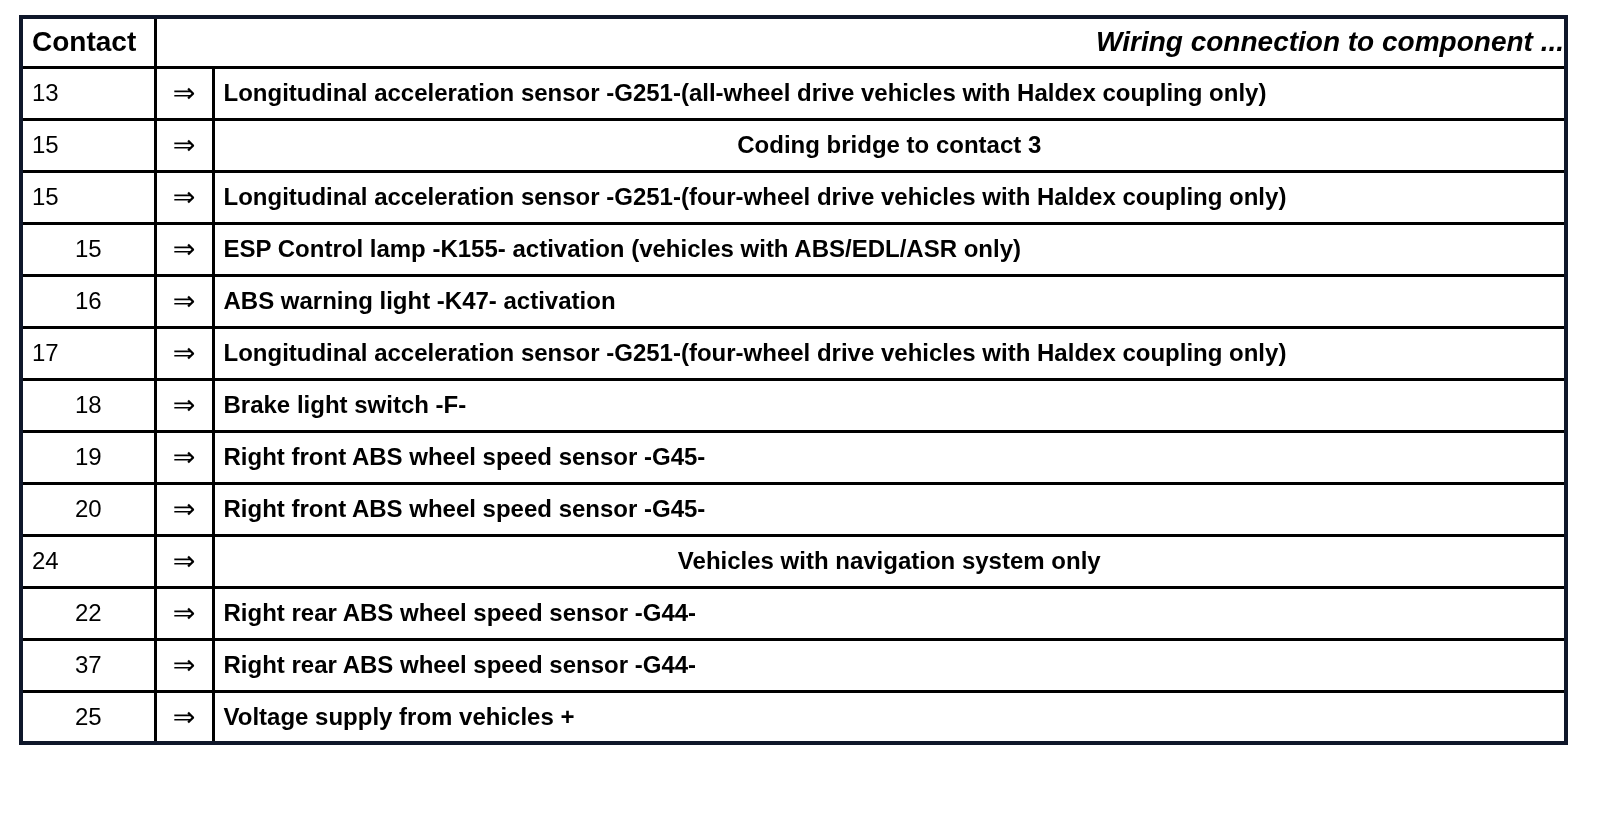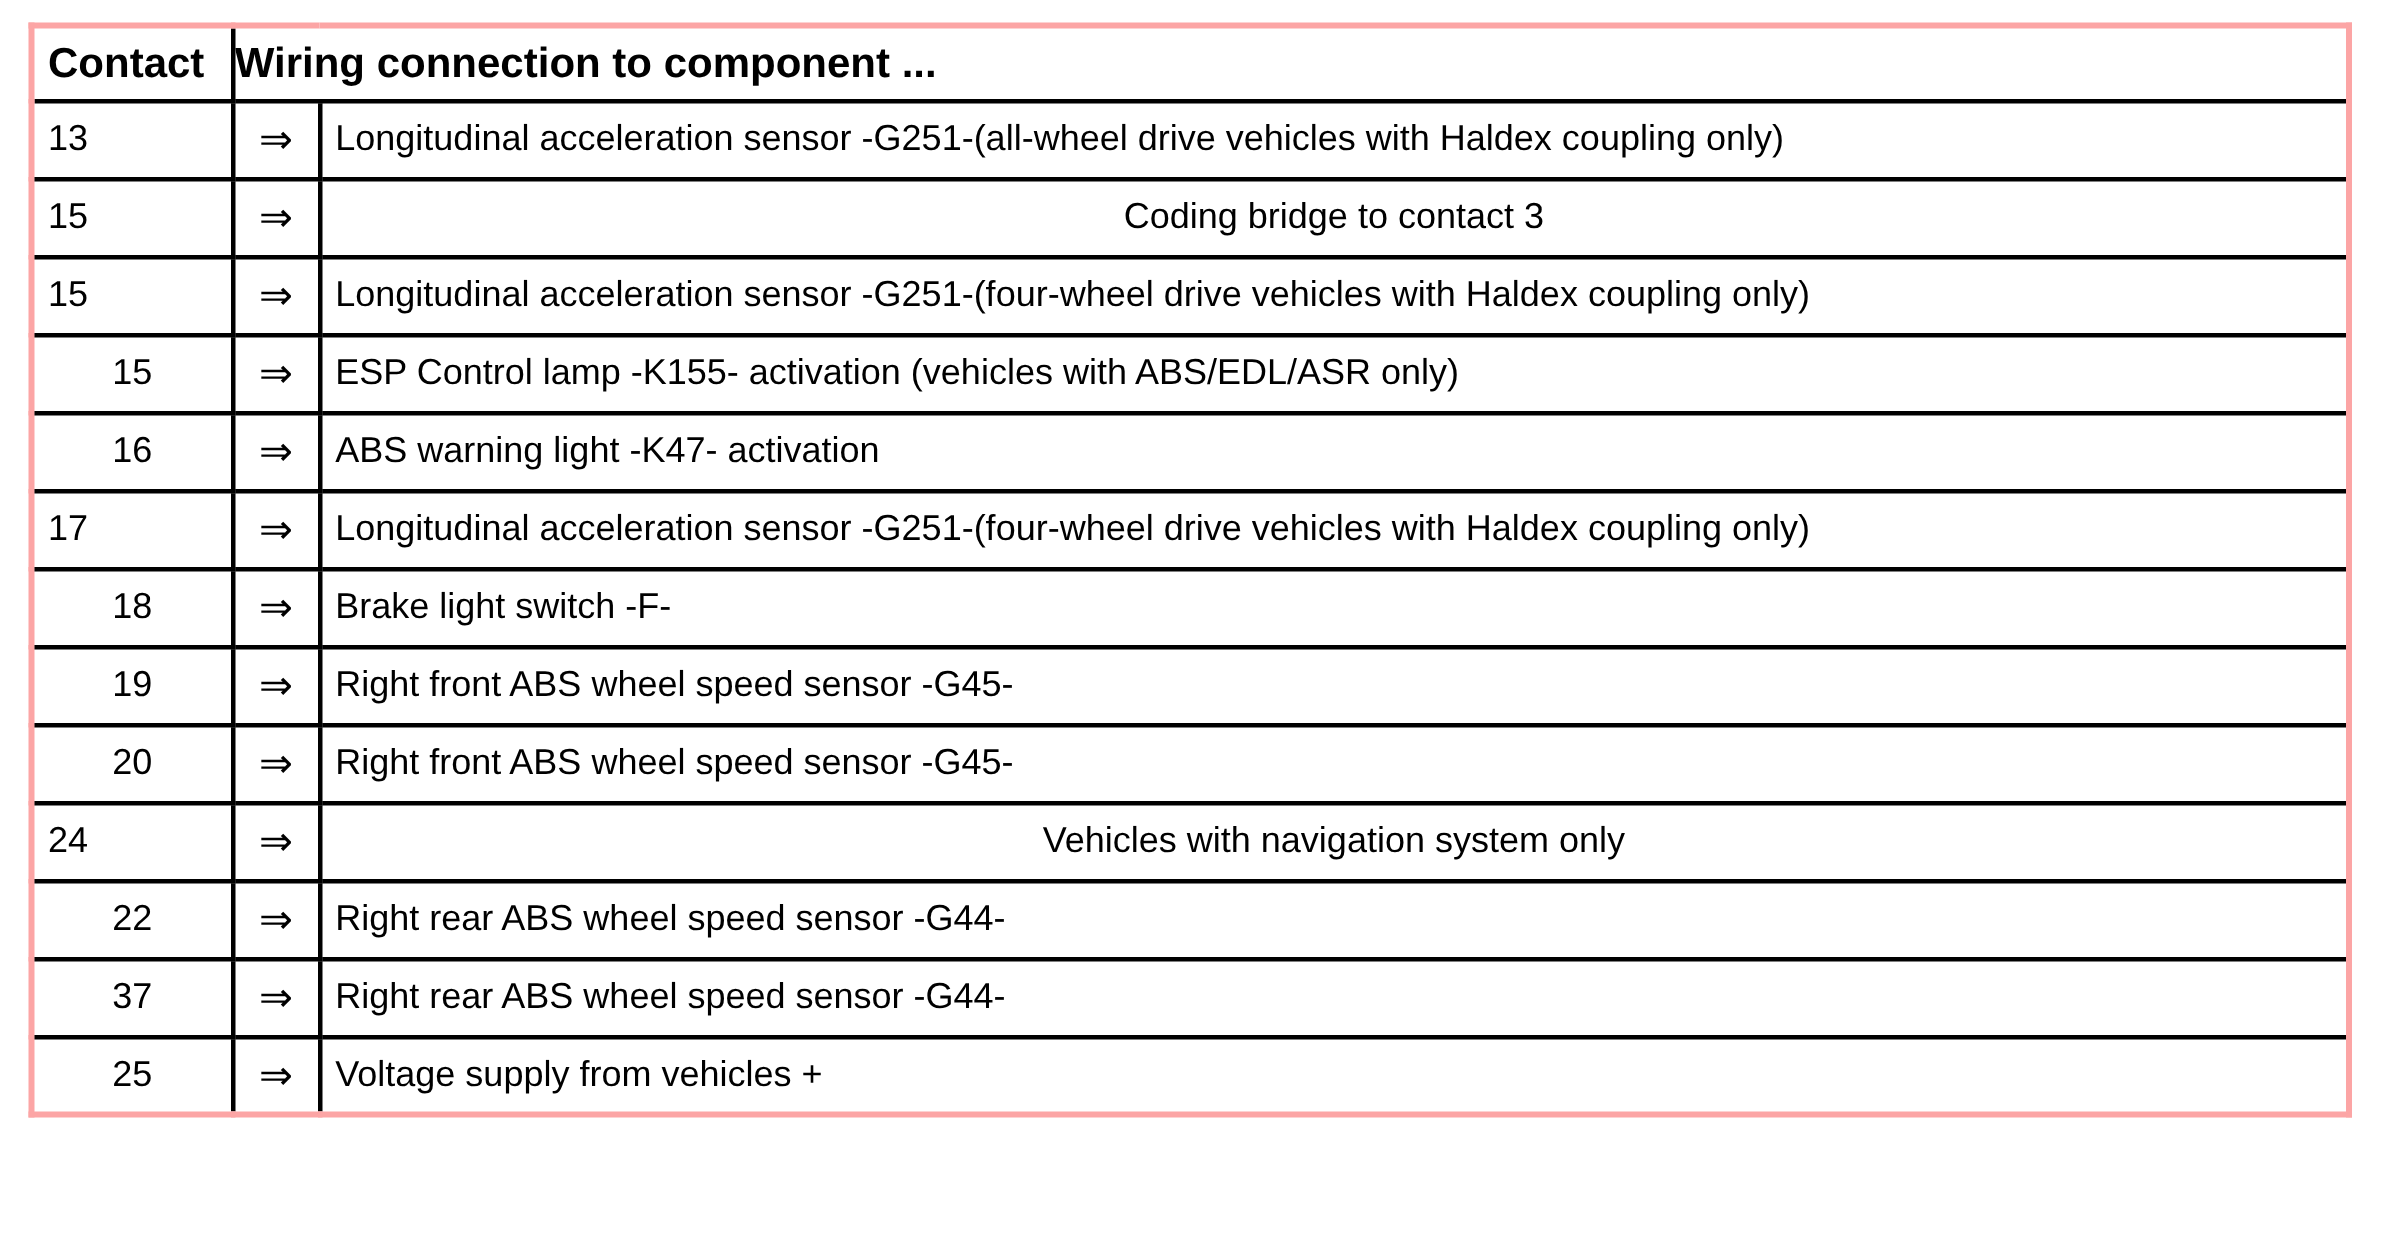--- a/index.html
+++ b/index.html
@@ -13,21 +13,21 @@
   }
   .page {
     position: absolute;
     left: 19px;
     top: 15px;
   }
   table.wiring-table {
     border-collapse: collapse;
     table-layout: fixed;
     width: 1549px;
-    border: 4px solid #fca5a5;
+    border: 4px solid #0f172a;
     background: #ffffff;
   }
   col.col-contact { width: 134px; }
   col.col-arrow   { width: 58px; }
   col.col-desc    { width: auto; }
 
   th, td {
     border: 3px solid #000000;
     color: #000000;
     vertical-align: middle;
@@ -39,21 +39,22 @@
   th {
     font-weight: bold;
     font-size: 28px;
     height: 50px;
   }
   th.contact-header {
     text-align: left;
     padding-left: 9px;
   }
   th.wiring-header {
-    text-align: left;
+    text-align: right;
+    font-style: italic;
   }
   td {
     font-size: 24px;
     height: 52px;
   }
   td.cell-contact {
     text-align: left;
     padding-left: 9px;
   }
   td.cell-contact.align-center {
@@ -61,20 +62,21 @@
     padding-left: 0;
   }
   td.cell-arrow {
     text-align: center;
     font-size: 27px;
   }
   td.cell-desc {
     text-align: left;
     padding-left: 9px;
     padding-right: 4px;
+    font-weight: bold;
   }
   td.cell-desc.align-center {
     text-align: center;
     padding-left: 0;
     padding-right: 0;
   }
 </style>
 </head>
 <body>
 

